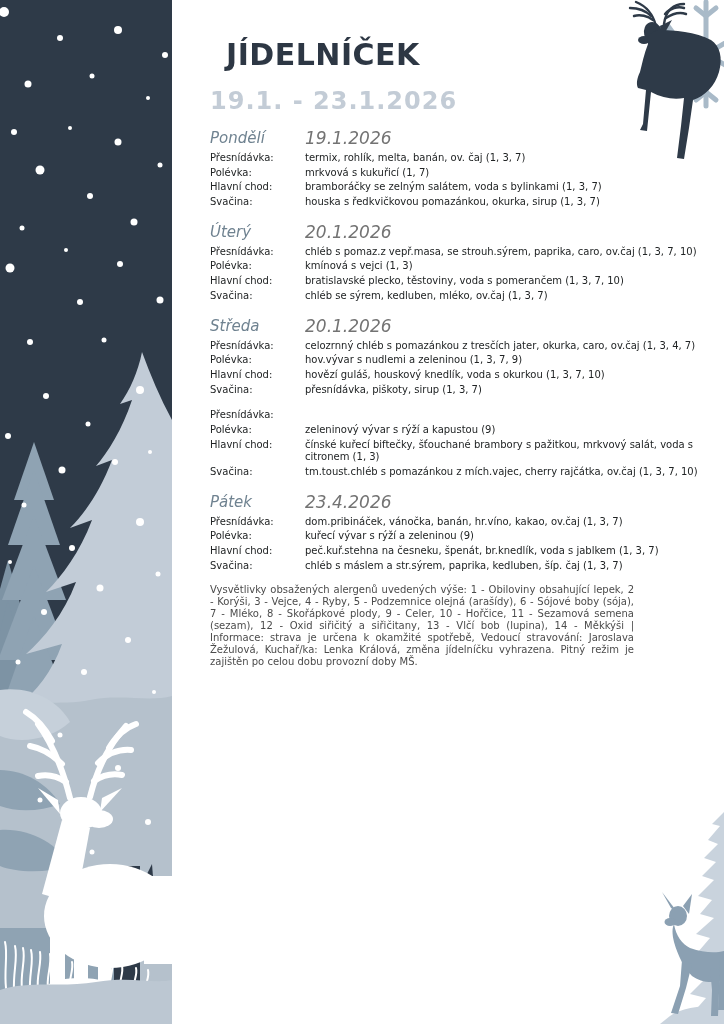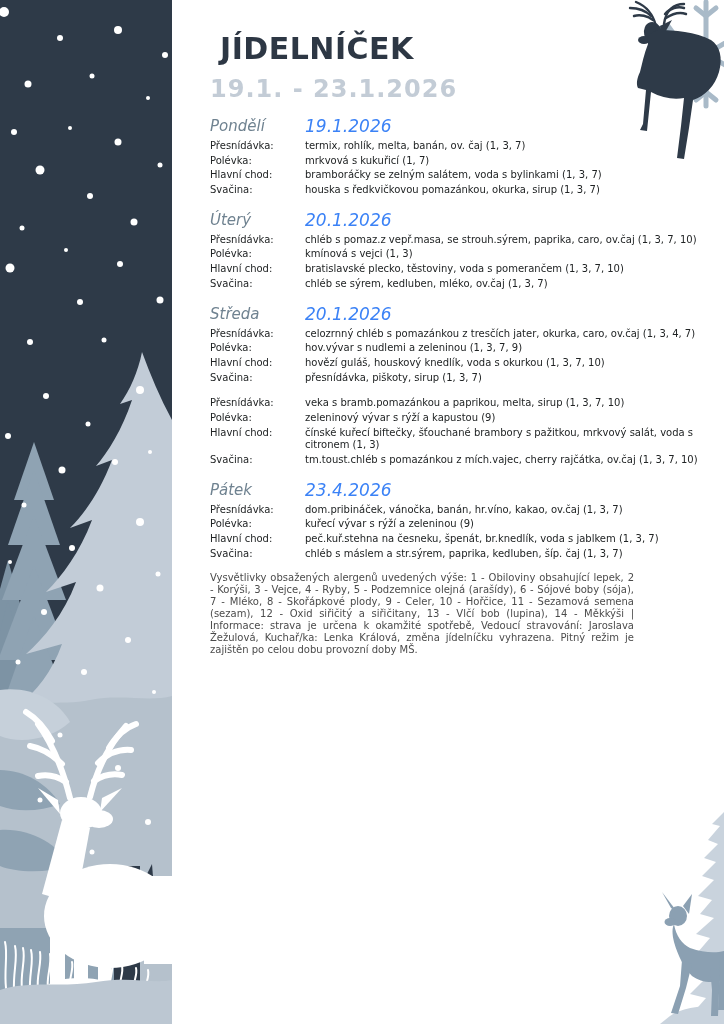--- a/index.html
+++ b/index.html
@@ -5,26 +5,26 @@
   html,body{margin:0;padding:0;background:#ffffff;}
   .page{position:relative;width:724px;height:1024px;background:#ffffff;overflow:hidden;
         font-family:"DejaVu Sans","Liberation Sans",sans-serif;}
   
   .panel{position:absolute;left:0;top:0;width:172px;height:1024px;}
   
   .deco-tr{position:absolute;right:0;top:0;width:104px;height:170px;}
   .deco-br{position:absolute;right:0;top:810px;width:84px;height:214px;}
   
   .content{position:absolute;left:210px;top:22px;width:492px;}
-  h1.title{margin:10px;font-size:30px;line-height:1.1;font-weight:bold;color:#2d3744;letter-spacing:.5px;}
+  h1.title{margin:16px;font-size:30px;line-height:1.1;font-weight:bold;color:#2d3744;letter-spacing:.5px;}
   .date-range{margin:2px 0 0;font-size:24px;font-weight:bold;color:#c3ccd6;letter-spacing:1px;}
   .day{margin-top:13px;}
   .day-head{display:flex;align-items:center;margin-bottom:4px;font-style:italic;}
   .day-name{flex:0 0 95px;font-size:15px;color:#6f8290;}
-  .day-date{font-size:17px;color:#3b82f6;}
+  .day-date{font-size:17px;color:#737373;}
   .row{display:flex;margin-bottom:2px;font-size:10px;line-height:1.27;color:#212425;}
   .label{flex:0 0 95px;}
   .value{width:397px;}
   .footnote{margin:12px 0 4px;width:424px;font-size:10px;line-height:1.2;color:#4b4b4b;text-align:justify;}
 </style>
 </head>
 <body>
 
 <div class="page">
 
@@ -276,21 +276,20 @@
         </div>
       <div class="row">
           <span class="label">Svačina:</span>
           <span class="value">přesnídávka, piškoty, sirup (1, 3, 7)</span>
         </div>
     </section>
 
     <section class="day">
       <div class="row">
           <span class="label">Přesnídávka:</span>
-          <span class="value">veka s bramb.pomazánkou a paprikou, melta, sirup (1, 3, 7, 10)</span>
         </div>
       <div class="row">
           <span class="label">Polévka:</span>
           <span class="value">zeleninový vývar s rýží a kapustou (9)</span>
         </div>
       <div class="row">
           <span class="label">Hlavní chod:</span>
           <span class="value">čínské kuřecí biftečky, šťouchané brambory s pažitkou, mrkvový salát, voda s citronem (1, 3)</span>
         </div>
       <div class="row">

